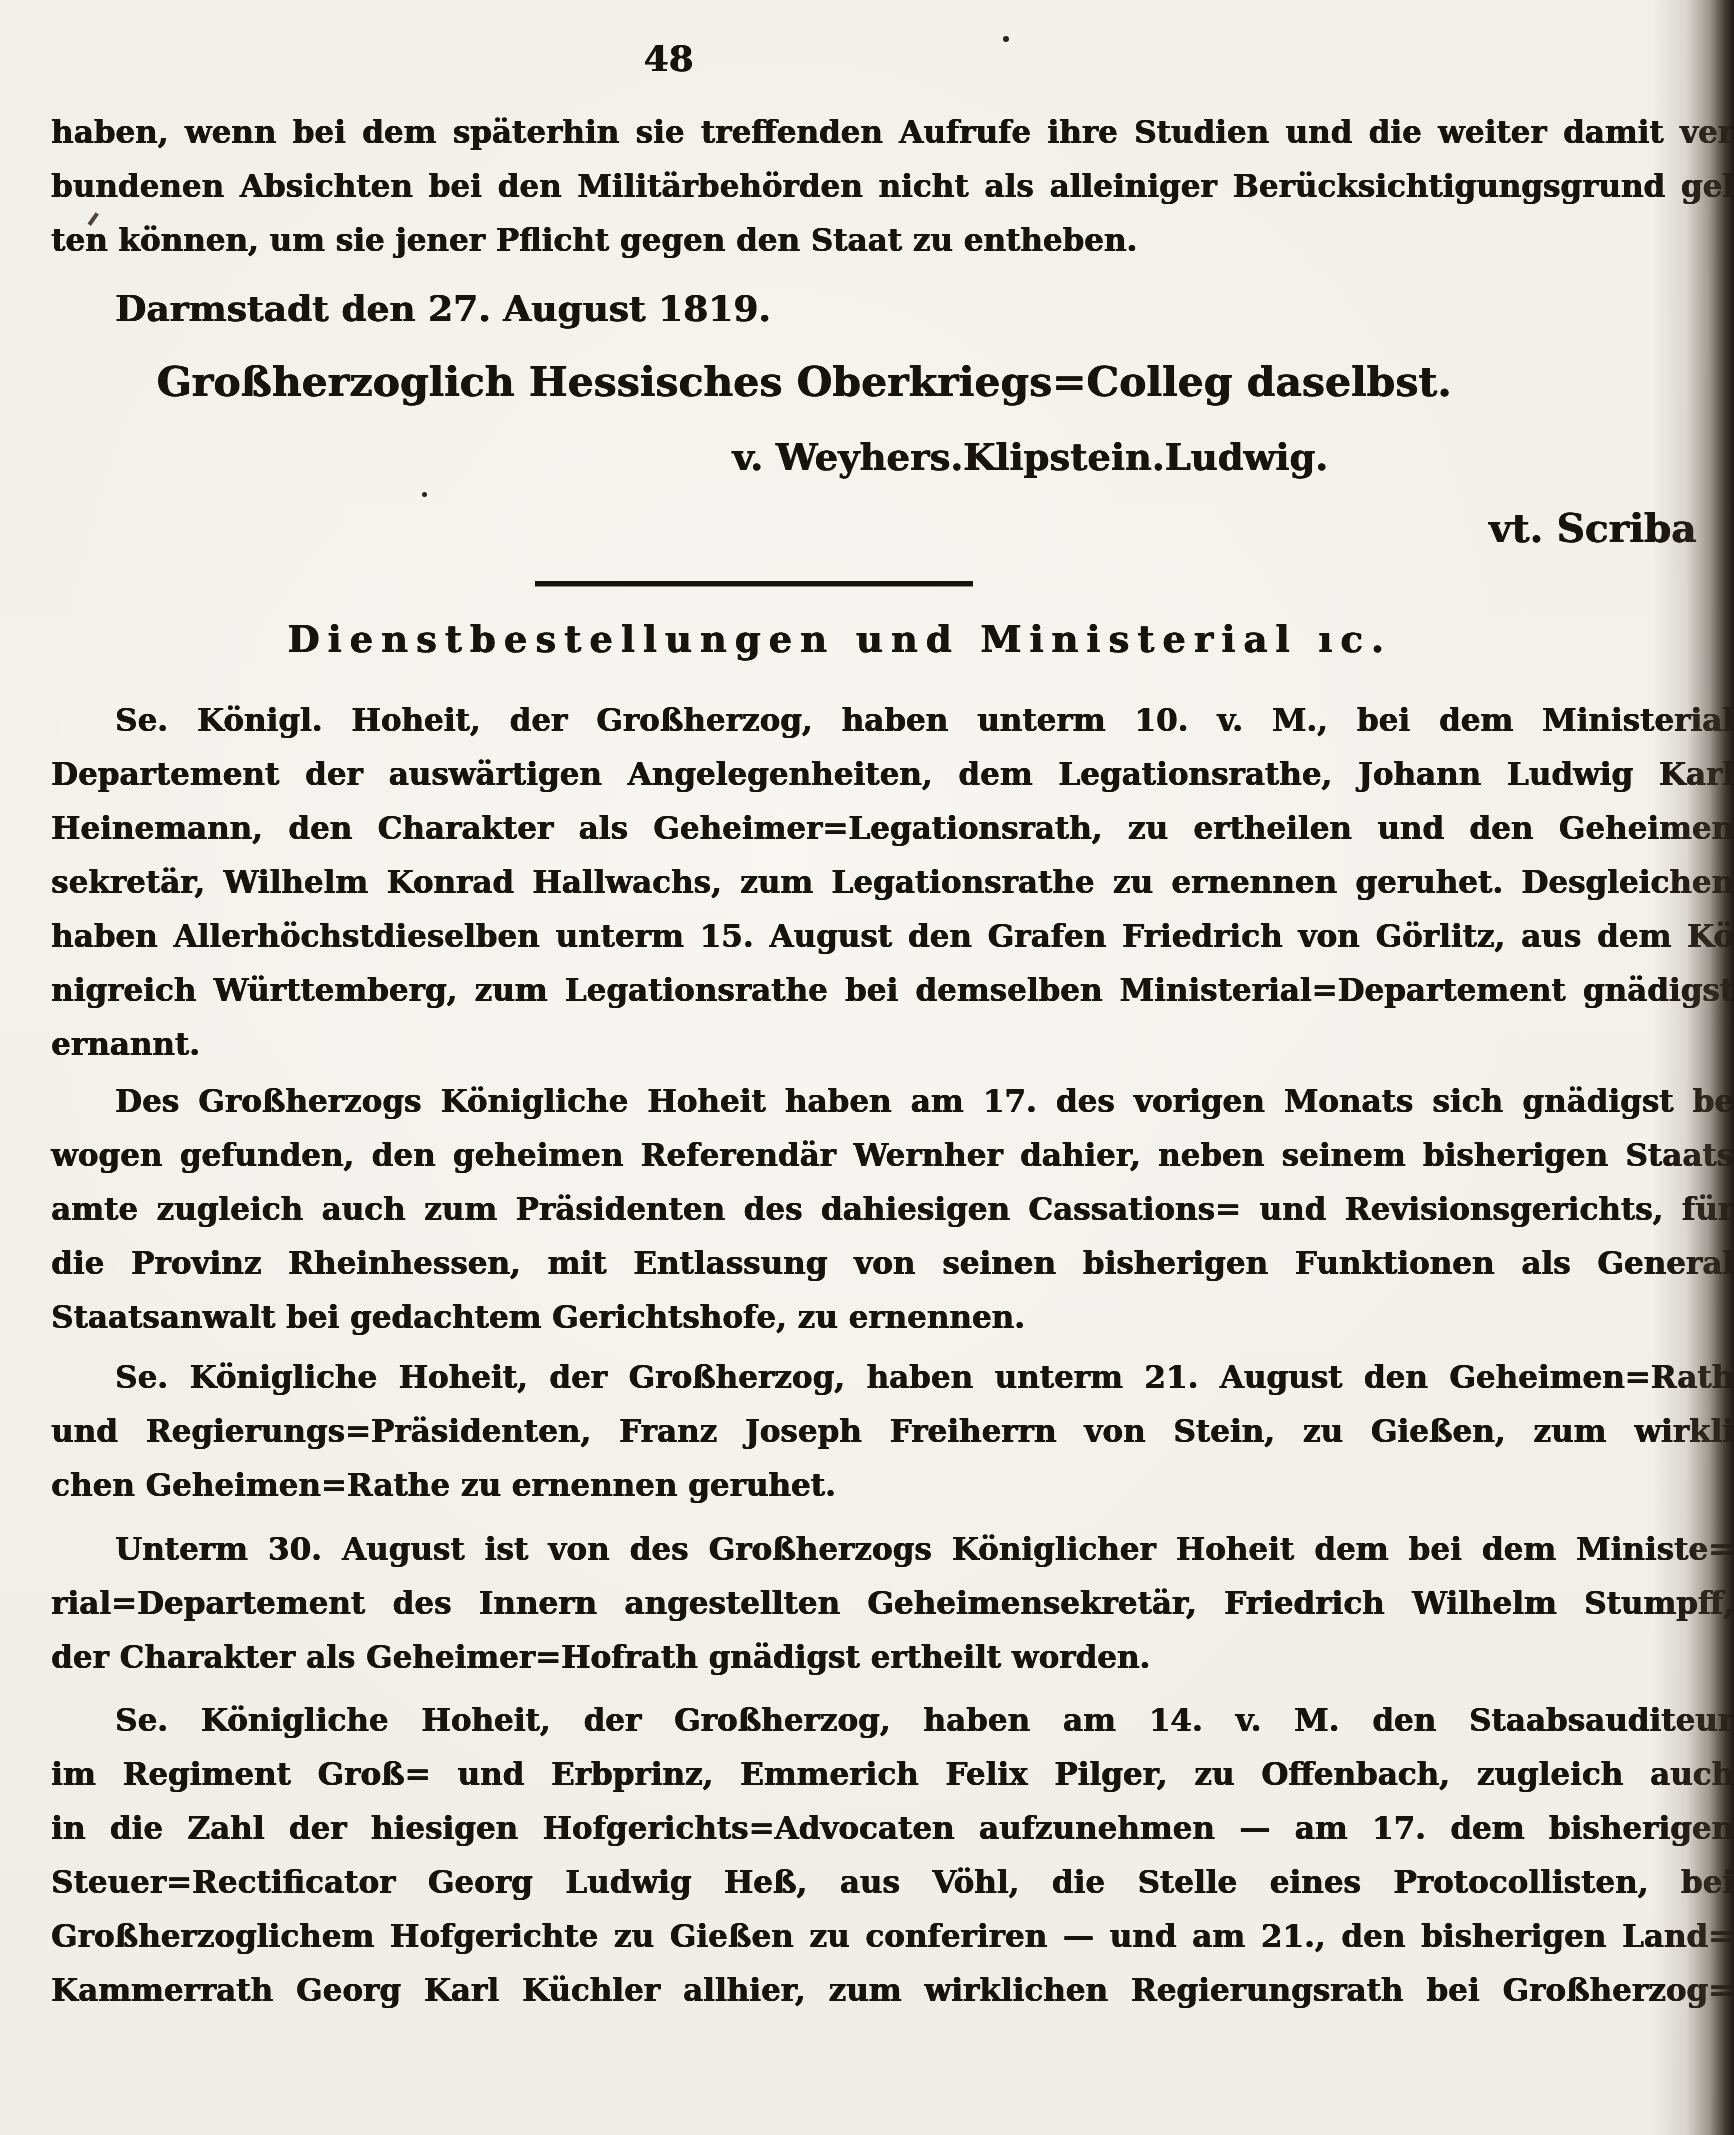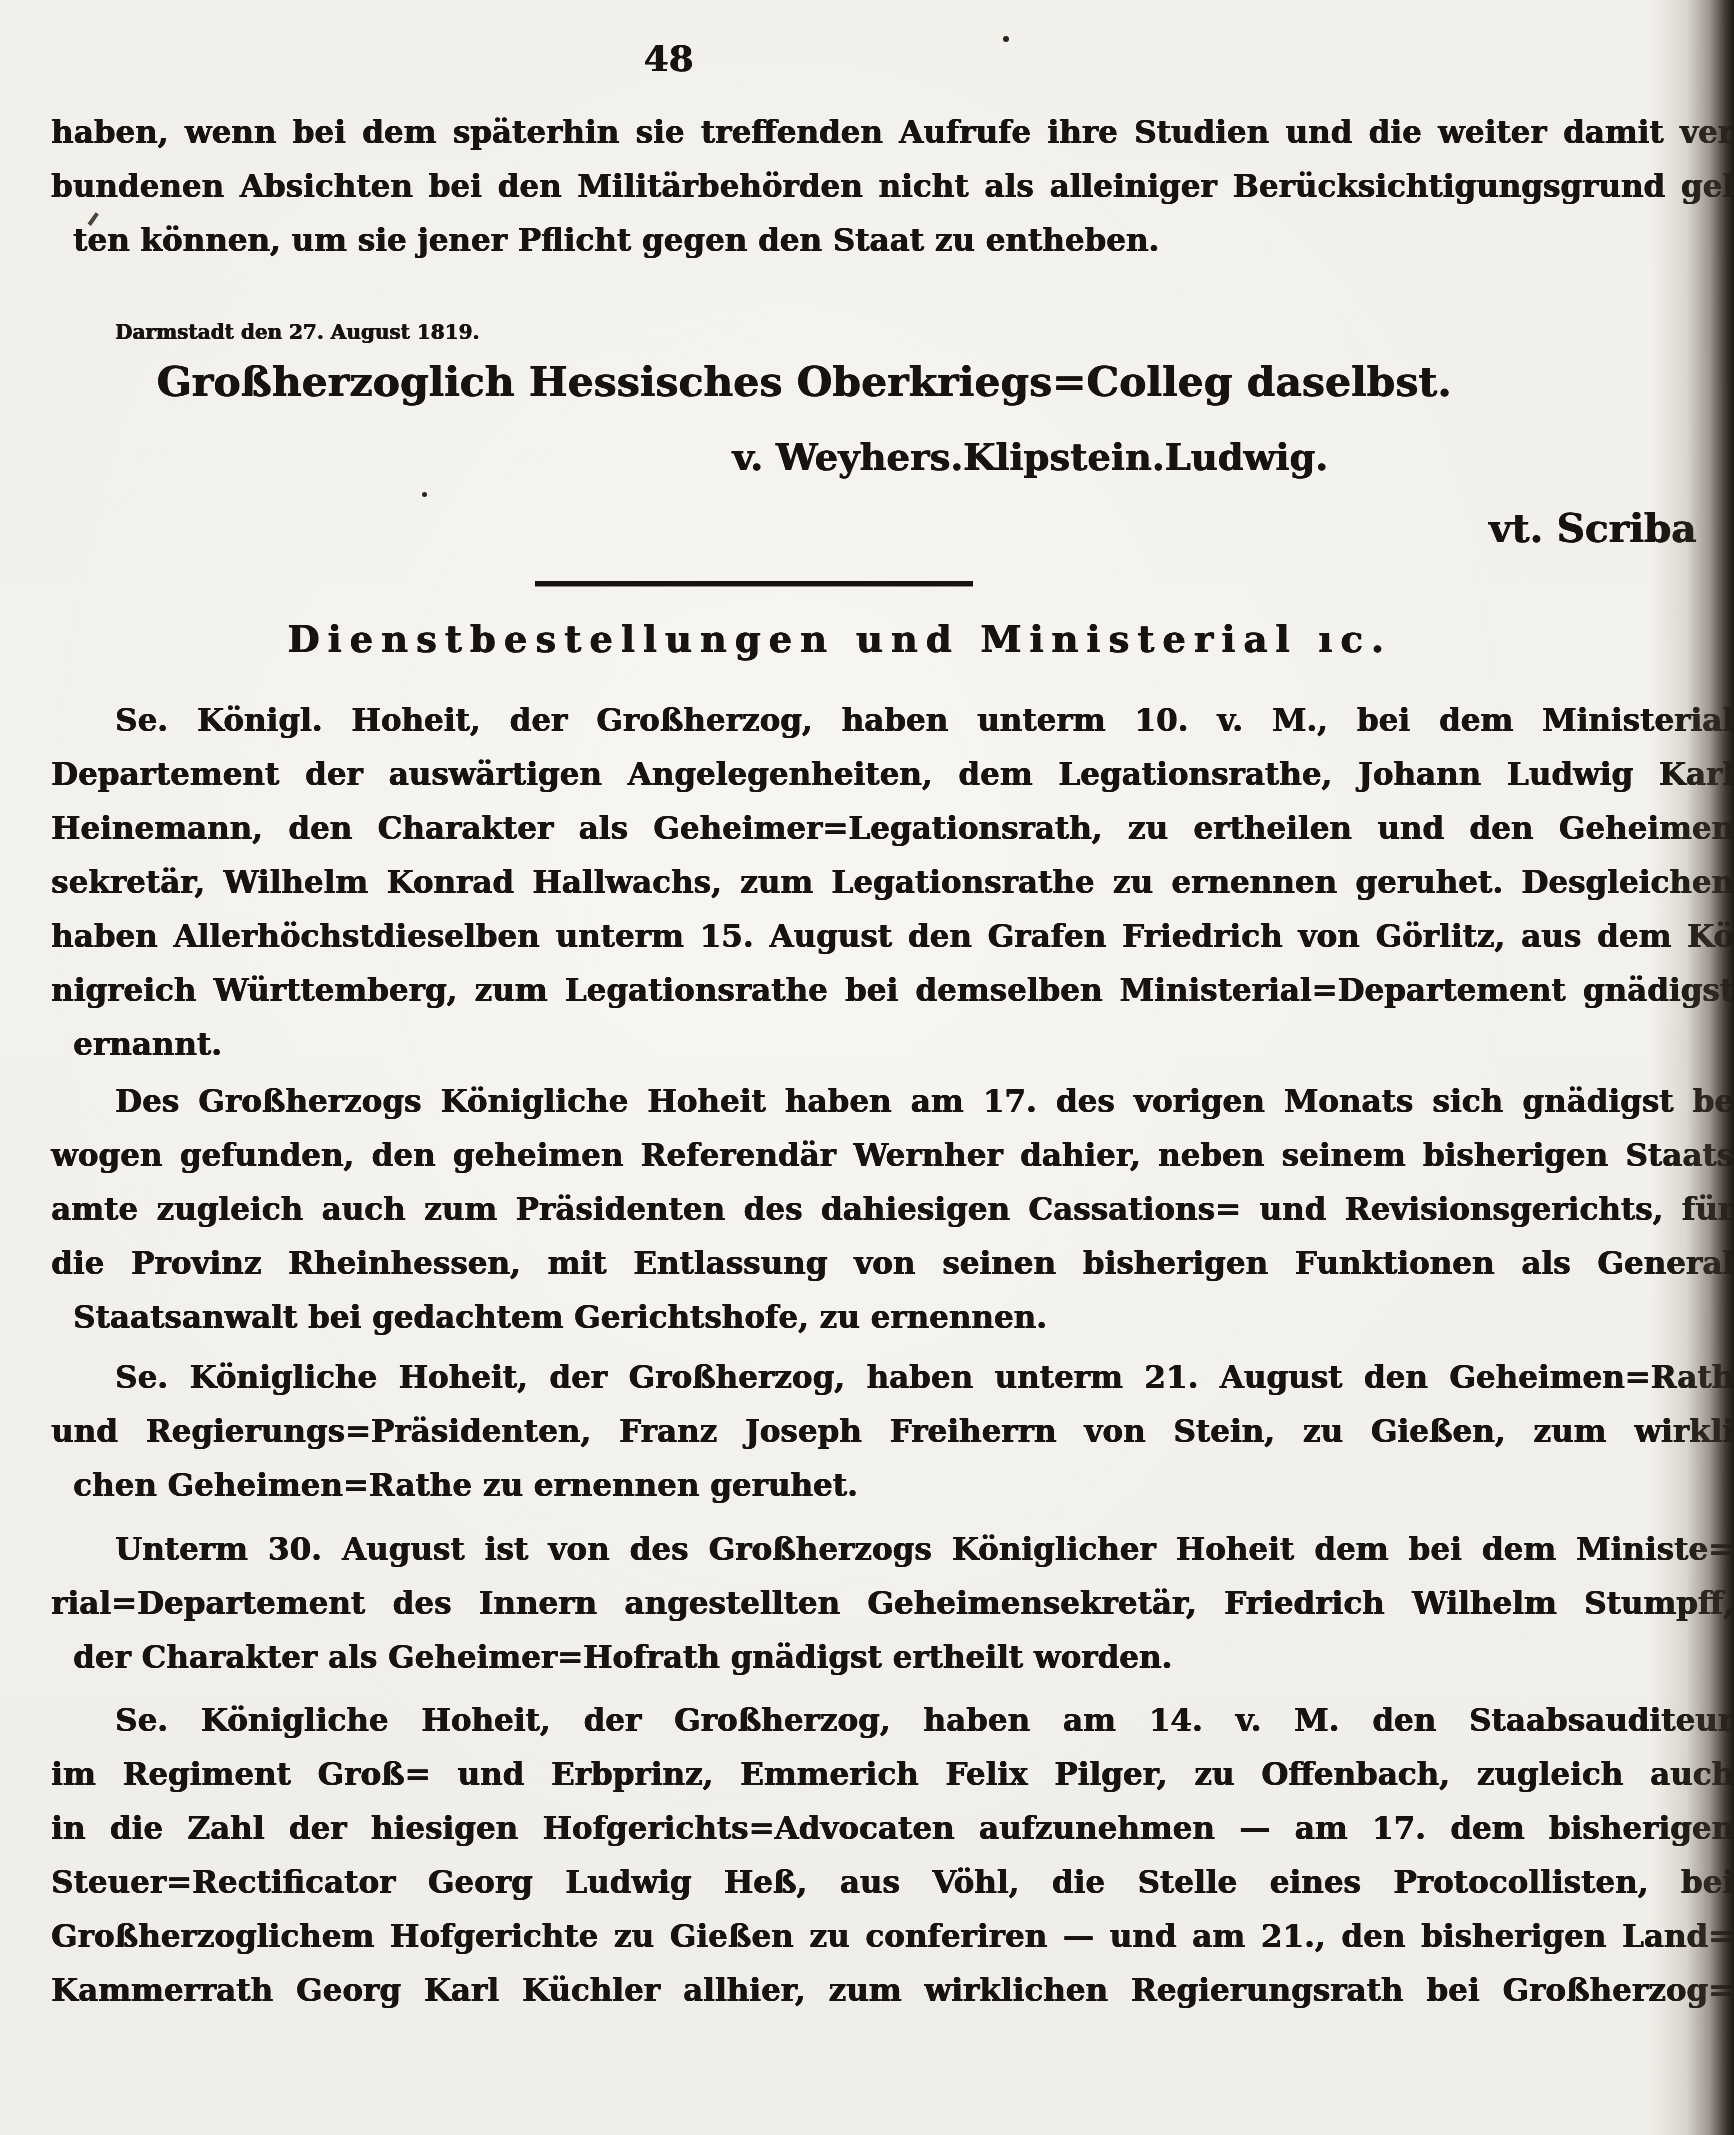--- a/index.html
+++ b/index.html
@@ -13,26 +13,26 @@
   }
   .ink{
     font-weight:700;
     text-shadow:0.6px 0 0 currentColor, 0 0.4px 0 currentColor;
   }
   .abs{position:absolute;}
   .line{
     text-align:justify;text-align-last:justify;text-justify:inter-word;
     height:54px;line-height:54px;white-space:normal;overflow:visible;
   }
-  .last{text-align:center;text-align-last:left;margin-left:22px;}
+  .last{text-align:center;text-align-last:left;}
   .indent{text-indent:64px;}
   .body-block{left:51px;width:1683px;font-size:31px;}
   #page-number{top:37px;left:0;width:1337px;text-align:center;font-size:36px;line-height:43px;}
   #intro{top:105px;}
-  #dateline{top:283px;left:51px;width:1683px;font-size:20px;line-height:50px;text-indent:64px;margin-top:24px;}
+  #dateline{top:283px;left:51px;width:1683px;font-size:36px;line-height:50px;text-indent:64px;}
   #org-line{top:356px;left:51px;width:1506px;text-align:center;font-size:41px;line-height:53px;}
   #signatures{top:433px;left:334px;width:994px;display:flex;justify-content:flex-end;font-size:37px;line-height:48px;}
   #countersign{top:503px;left:1158px;width:558px;text-align:right;padding-right:19.6px;box-sizing:border-box;font-size:39px;line-height:50px;}
   #rule{top:581px;left:535px;width:438px;height:5.3px;background:#17130e;box-shadow:0 0.9px 0 rgba(23,19,14,0.5);}
   #section-title{top:613px;left:51px;width:1577px;text-align:center;font-size:37px;line-height:52px;letter-spacing:8px;}
   #para-1{top:693px;}
   #para-2{top:1074px;}
   #para-3{top:1350px;}
   #para-4{top:1522px;}
   #para-5{top:1693px;}

